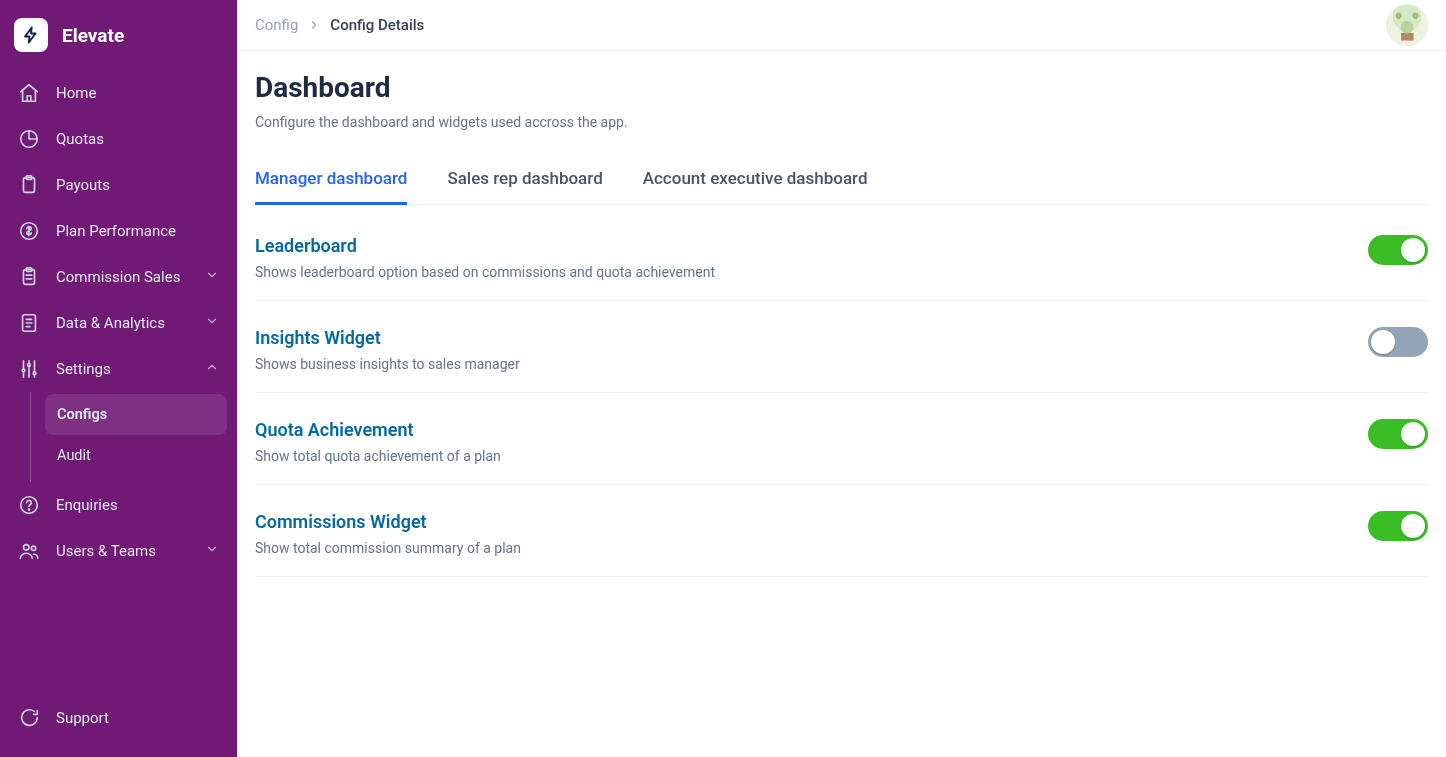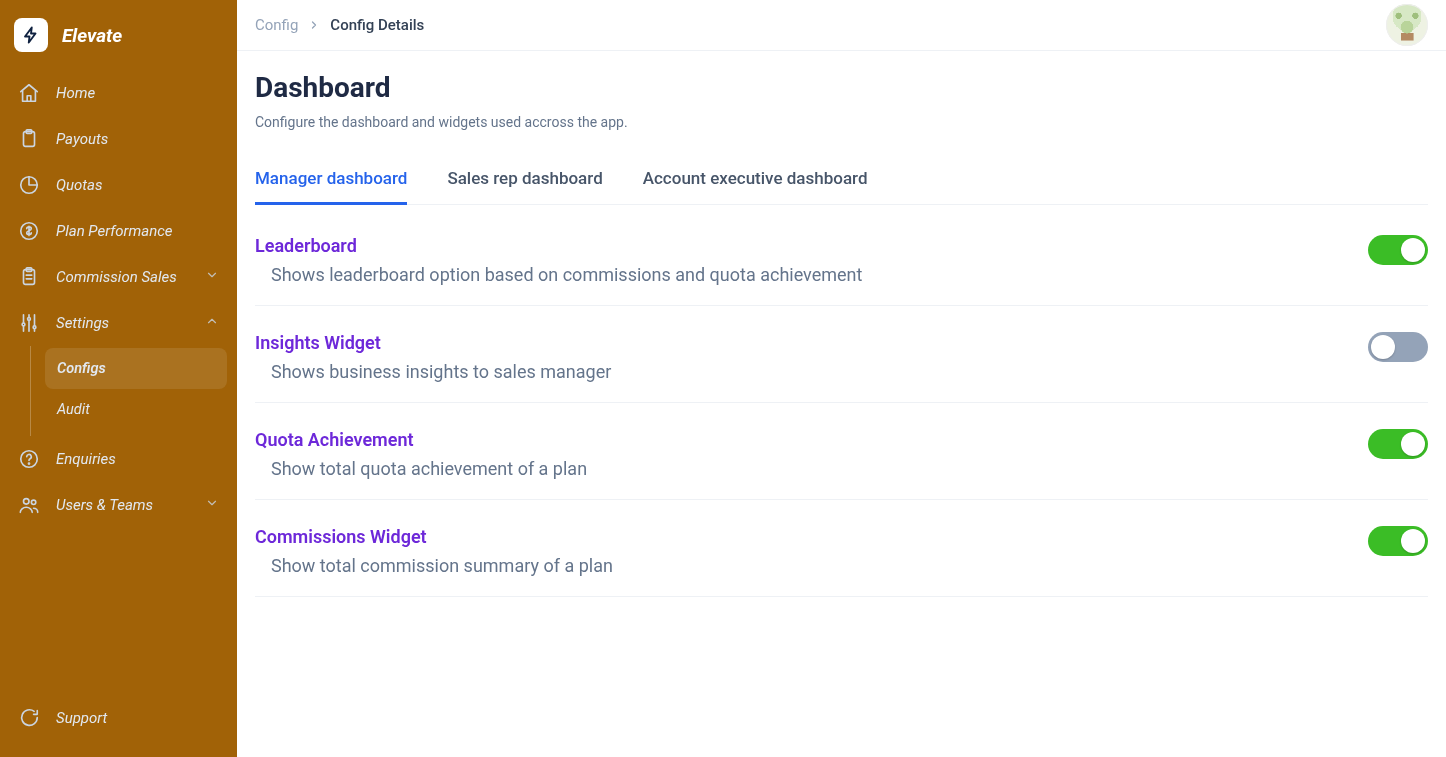--- a/index.html
+++ b/index.html
@@ -3,27 +3,26 @@
 <meta charset="utf-8">
 <style>
   * { box-sizing: border-box; margin: 0; padding: 0; }
   html, body { height: 100%; width: 100%; font-family: -apple-system, BlinkMacSystemFont, "Segoe UI", Roboto, Arial, sans-serif; }
   body { display: flex; background: #fff; color: #1e293b; }
 
   
   .sidebar {
     width: 237px;
     flex-shrink: 0;
-    background: #a16207;
+    background: #701a75;
     color: #e2e8f0;
     display: flex;
     flex-direction: column;
     padding-top: 10px;
     position: relative;
-    font-style: italic;
   }
   .brand {
     display: flex; align-items: center; gap: 14px;
     padding: 8px 14px 10px 14px;
   }
   .brand-logo {
     width: 34px; height: 34px; border-radius: 8px; background: #fff;
     display: flex; align-items: center; justify-content: center;
   }
   .brand-name { font-size: 19px; font-weight: 700; color: #fff; }
@@ -86,22 +85,22 @@
 
   .tabs { display: flex; gap: 40px; margin-top: 28px; border-bottom: 1px solid #eef1f5; }
   .tab { padding: 10px 0 14px 0; font-size: 17px; color: #475569; cursor: pointer; font-weight: 500; }
   .tab.active { color: #2563eb; border-bottom: 3px solid #2563eb; margin-bottom: -1px; }
 
   .setting-row {
     display: flex; align-items: flex-start; justify-content: space-between;
     padding: 26px 0 20px 0; border-bottom: 1px solid #eef1f5;
   }
   .setting-row:first-of-type { padding-top: 30px; }
-  .setting-info .s-title { font-size: 18px; font-weight: 600; color: #6d28d9; }
-  .setting-info .s-desc  { margin-top: 8px; font-size: 18px; color: #64748b; margin-left: 16px; }
+  .setting-info .s-title { font-size: 18px; font-weight: 600; color: #0369a1; }
+  .setting-info .s-desc  { margin-top: 8px; font-size: 14px; color: #64748b; }
 
   .toggle {
     width: 60px; height: 30px; border-radius: 30px; position: relative; cursor: pointer;
     transition: background .2s;
   }
   .toggle .knob {
     position: absolute; top: 3px; width: 24px; height: 24px; border-radius: 50%; background: #fff;
     box-shadow: 0 1px 2px rgba(0,0,0,.2);
     transition: left .2s;
   }
@@ -130,31 +129,31 @@
     <div class="nav-item">
       <svg class="icon24" viewBox="0 0 24 24" fill="none" stroke-width="1.8" stroke-linecap="round" stroke-linejoin="round">
           <path d="M3 10.5 12 3l9 7.5"></path>
           <path d="M5 9.5V21h14V9.5"></path>
           <path d="M10 21v-6h4v6"></path>
         </svg>
       <span>Home</span>
     </div>
     <div class="nav-item">
       <svg class="icon24" viewBox="0 0 24 24" fill="none" stroke-width="1.8" stroke-linecap="round" stroke-linejoin="round">
+          <circle cx="12" cy="12" r="9"></circle>
+          <path d="M12 3v9h9"></path>
+        </svg>
+      <span>Quotas</span>
+    </div>
+    <div class="nav-item">
+      <svg class="icon24" viewBox="0 0 24 24" fill="none" stroke-width="1.8" stroke-linecap="round" stroke-linejoin="round">
           <rect x="6" y="4" width="12" height="16" rx="2"></rect>
           <rect x="9" y="2" width="6" height="4" rx="1"></rect>
         </svg>
       <span>Payouts</span>
-    </div>
-    <div class="nav-item">
-      <svg class="icon24" viewBox="0 0 24 24" fill="none" stroke-width="1.8" stroke-linecap="round" stroke-linejoin="round">
-          <circle cx="12" cy="12" r="9"></circle>
-          <path d="M12 3v9h9"></path>
-        </svg>
-      <span>Quotas</span>
     </div>
     <div class="nav-item">
       <svg class="icon24" viewBox="0 0 24 24" fill="none" stroke-width="1.8" stroke-linecap="round" stroke-linejoin="round">
           <circle cx="12" cy="12" r="9"></circle>
           <path d="M12 7v10M9.5 9.5c0-1 1-2 2.5-2s2.5 1 2.5 2-1 1.7-2.5 2.2-2.5 1.2-2.5 2.3 1 2 2.5 2 2.5-1 2.5-2"></path>
         </svg>
       <span>Plan Performance</span>
     </div>
     <div class="nav-item">
       <svg class="icon24" viewBox="0 0 24 24" fill="none" stroke-width="1.8" stroke-linecap="round" stroke-linejoin="round">
@@ -164,20 +163,32 @@
         </svg>
       <span>Commission Sales</span>
       <span class="chev">
         <svg width="14" height="14" viewBox="0 0 24 24" fill="none" stroke="#cbd5e1" stroke-width="2" stroke-linecap="round" stroke-linejoin="round">
             <path d="m6 9 6 6 6-6"></path>
           </svg>
       </span>
     </div>
     <div class="nav-item">
       <svg class="icon24" viewBox="0 0 24 24" fill="none" stroke-width="1.8" stroke-linecap="round" stroke-linejoin="round">
+          <rect x="5" y="3" width="14" height="18" rx="2"></rect>
+          <path d="M9 8h6M9 12h6M9 16h4"></path>
+        </svg>
+      <span>Data &amp; Analytics</span>
+      <span class="chev">
+        <svg width="14" height="14" viewBox="0 0 24 24" fill="none" stroke="#cbd5e1" stroke-width="2" stroke-linecap="round" stroke-linejoin="round">
+            <path d="m6 9 6 6 6-6"></path>
+          </svg>
+      </span>
+    </div>
+    <div class="nav-item">
+      <svg class="icon24" viewBox="0 0 24 24" fill="none" stroke-width="1.8" stroke-linecap="round" stroke-linejoin="round">
           <path d="M6 3v9m0 3v6M12 3v3m0 3v12M18 3v12m0 3v3"></path>
           <circle cx="6" cy="13.5" r="1.5"></circle>
           <circle cx="12" cy="7.5" r="1.5"></circle>
           <circle cx="18" cy="16.5" r="1.5"></circle>
         </svg>
       <span>Settings</span>
       <span class="chev">
         <svg width="14" height="14" viewBox="0 0 24 24" fill="none" stroke="#cbd5e1" stroke-width="2" stroke-linecap="round" stroke-linejoin="round">
             <path d="m6 15 6-6 6 6"></path>
           </svg>

